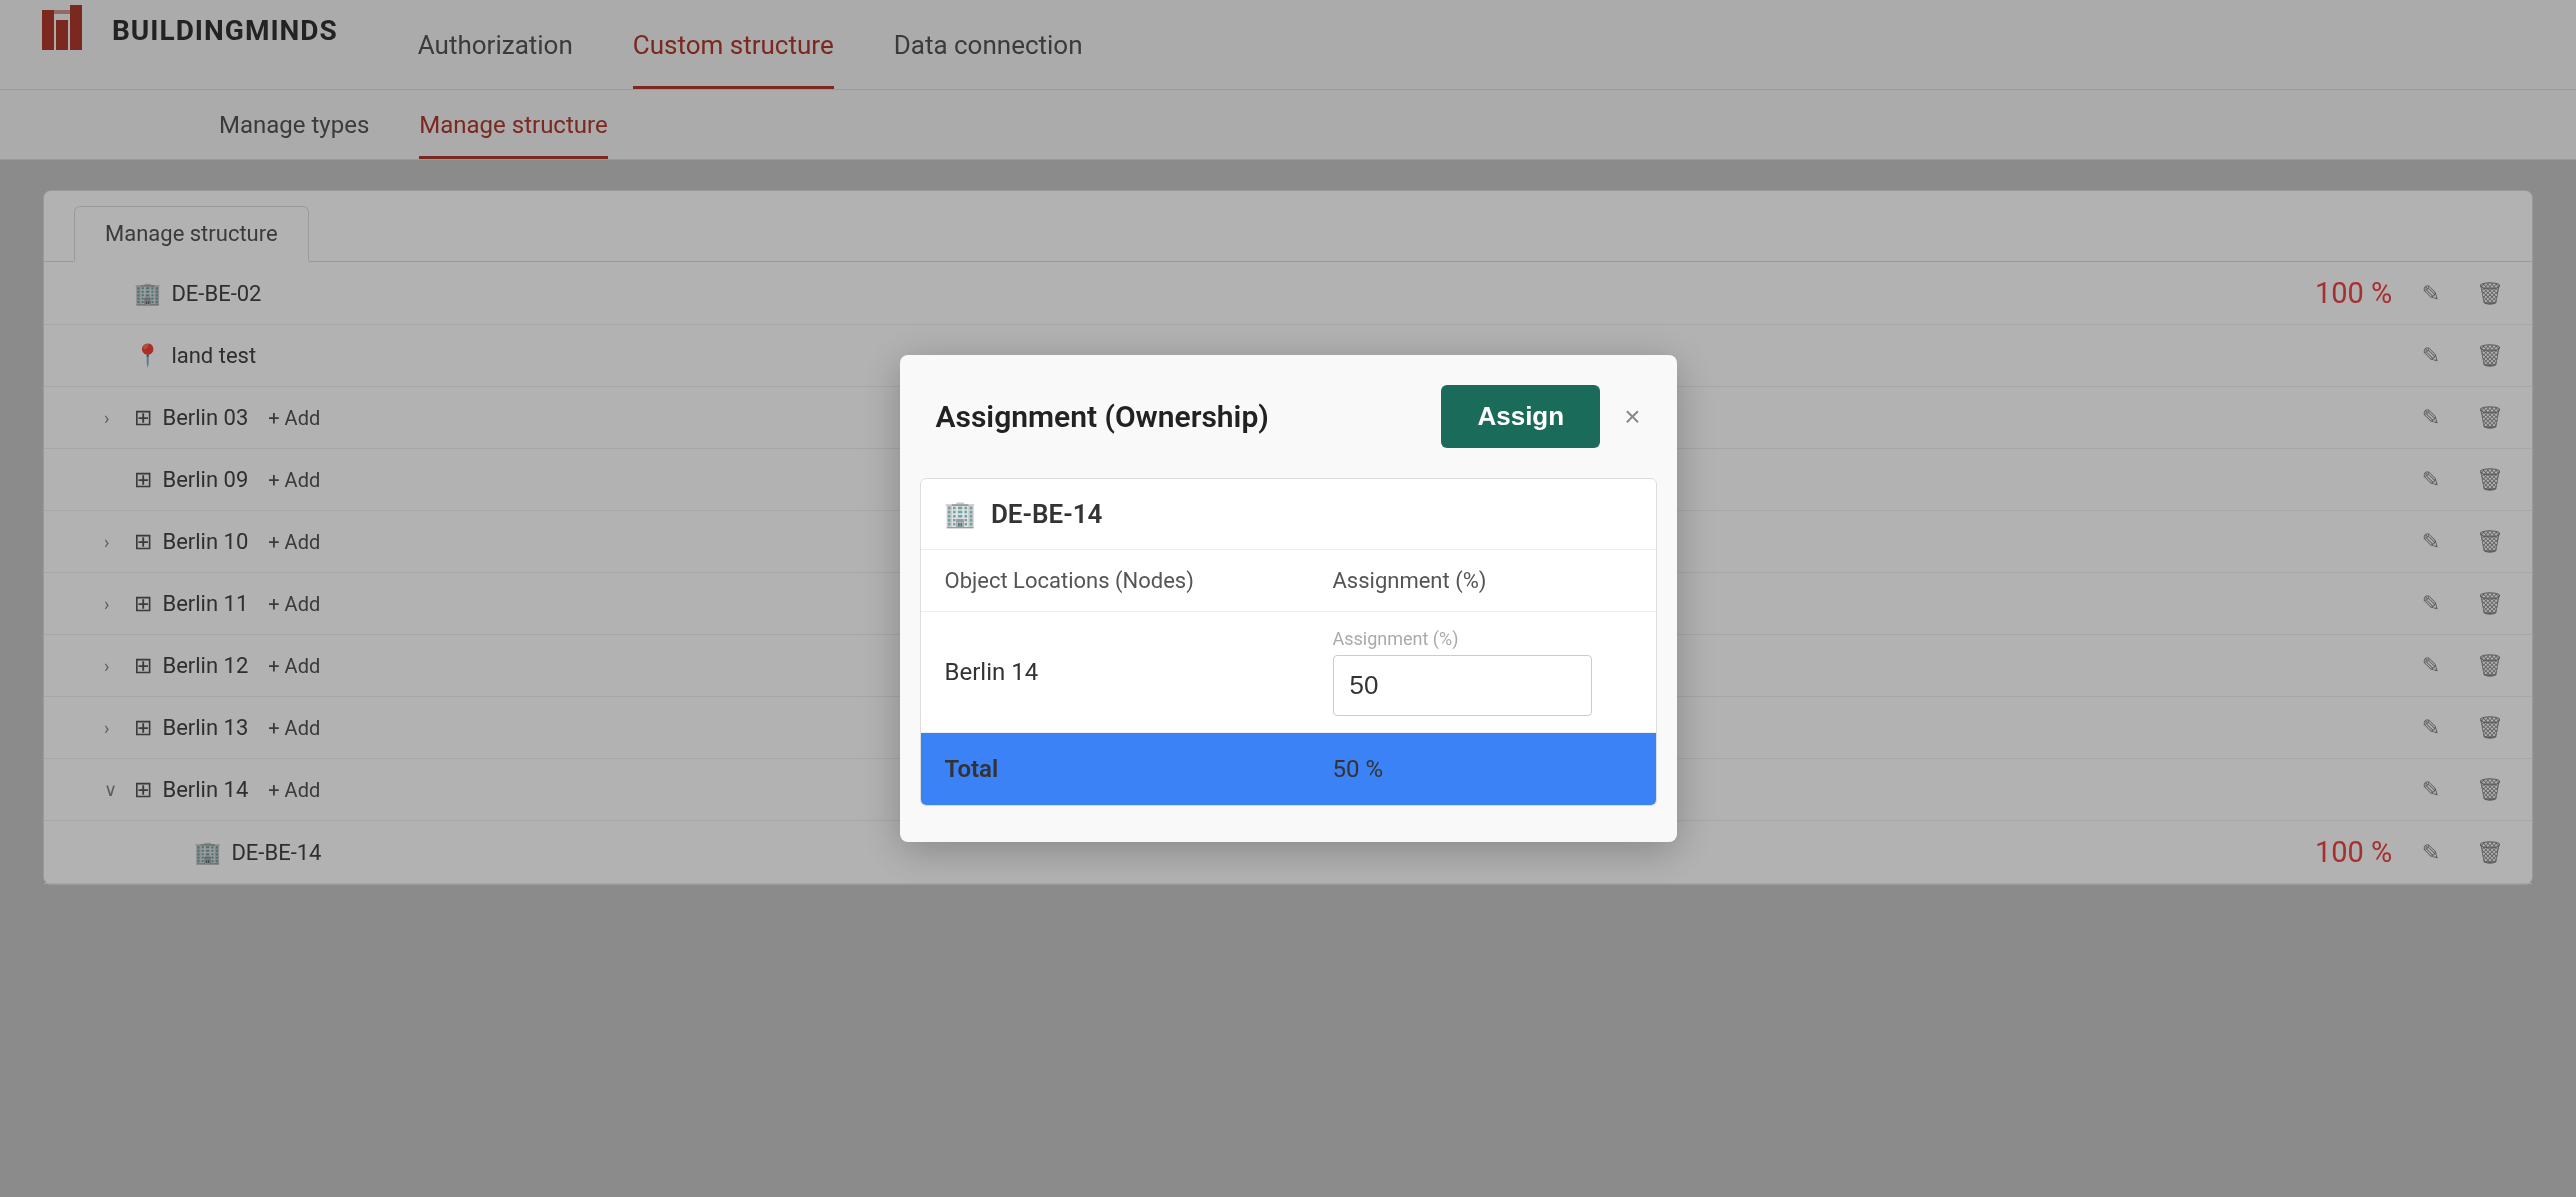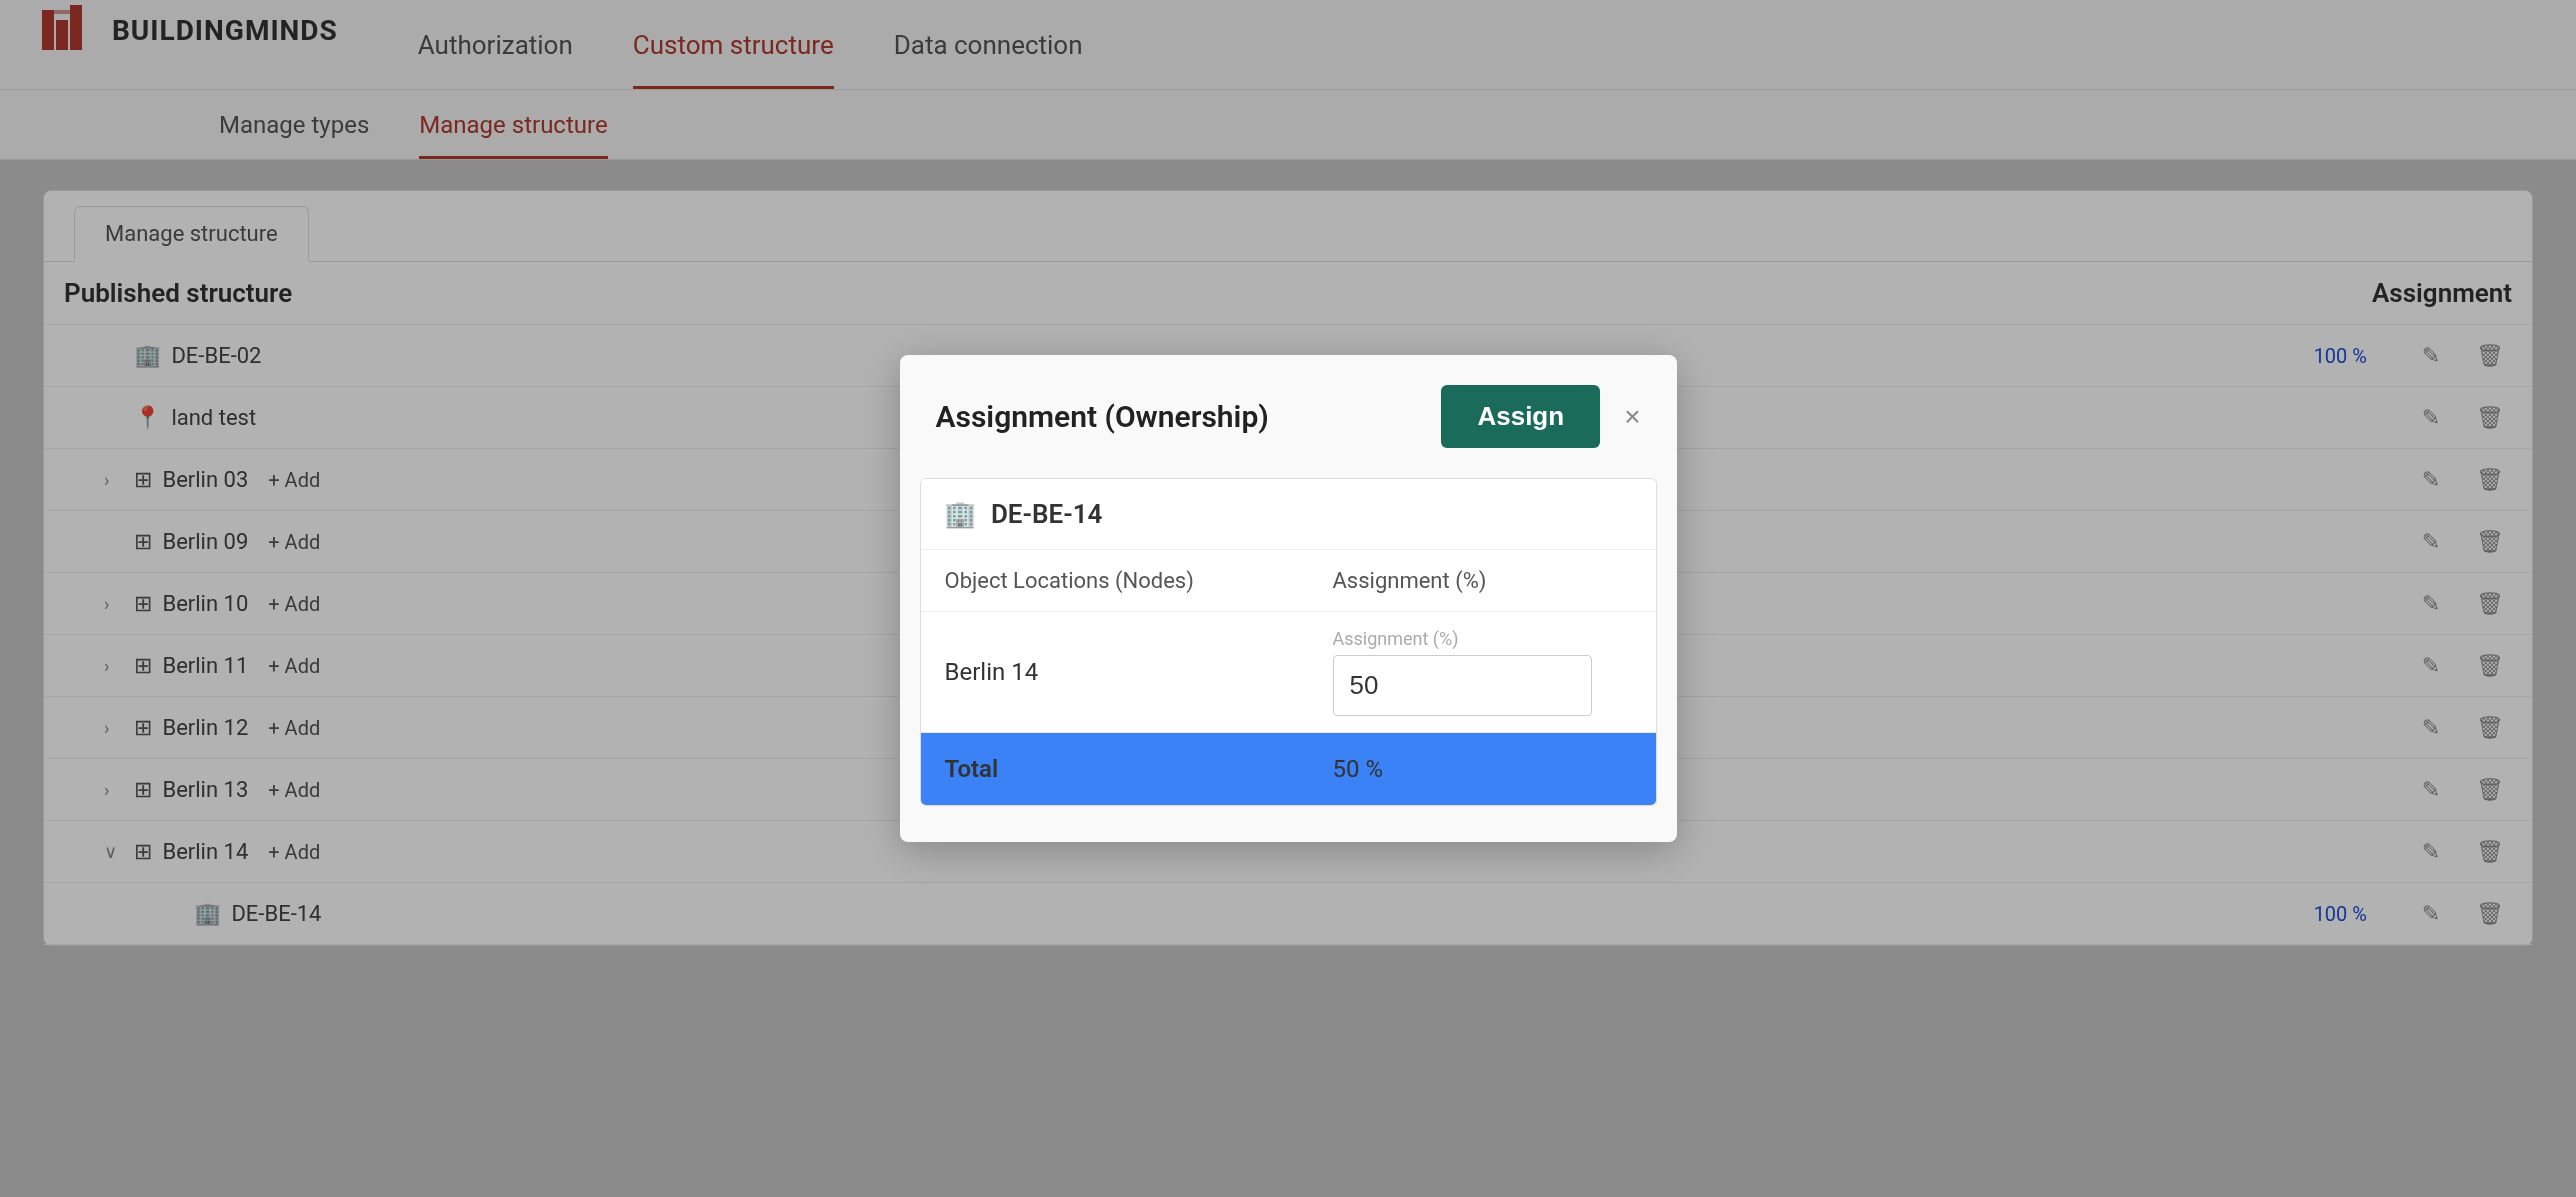--- a/index.html
+++ b/index.html
@@ -146,24 +146,24 @@
       cursor: pointer;
       width: 20px;
     }
     .add-btn {
       color: #555;
       font-size: 20px;
       cursor: pointer;
       margin-left: 10px;
     }
     .pct-badge {
-      font-size: 20px;
-      color: #1d4ed8;
+      font-size: 29px;
+      color: #ef4444;
       min-width: 80px;
-      text-align: left;
+      text-align: center;
     }
     .icon-btn {
       color: #888;
       font-size: 22px;
       cursor: pointer;
       padding: 4px 8px;
     }
 
     
     .modal-overlay {
@@ -322,24 +322,20 @@
   <div class="sub-nav-item active">Manage structure</div>
 </div>
 
 <div class="main-content">
   <div class="card">
     <div style="padding: 14px 30px 0 30px;">
       <span style="display:inline-block; padding: 14px 30px; font-size: 22px; color: #555; border: 1px solid #ddd; border-bottom: 2px solid white; border-radius: 6px 6px 0 0; background: white; position:relative; top:1px;">Manage structure</span>
     </div>
     <div style="border-top: 1px solid #ddd;">
 
-      <div class="table-header">
-        <div class="table-header-left">Published structure</div>
-        <div class="table-header-right">Assignment</div>
-      </div>
 
       <div class="table-row row-indent-1">
         <div class="row-left">
           <span class="expand-icon"></span>
           <span style="font-size:22px;">🏢</span>
           <span style="font-size:22px;">DE-BE-02</span>
         </div>
         <div class="row-right">
           <span class="pct-badge">100 %</span>
           <span class="icon-btn">✎</span>

